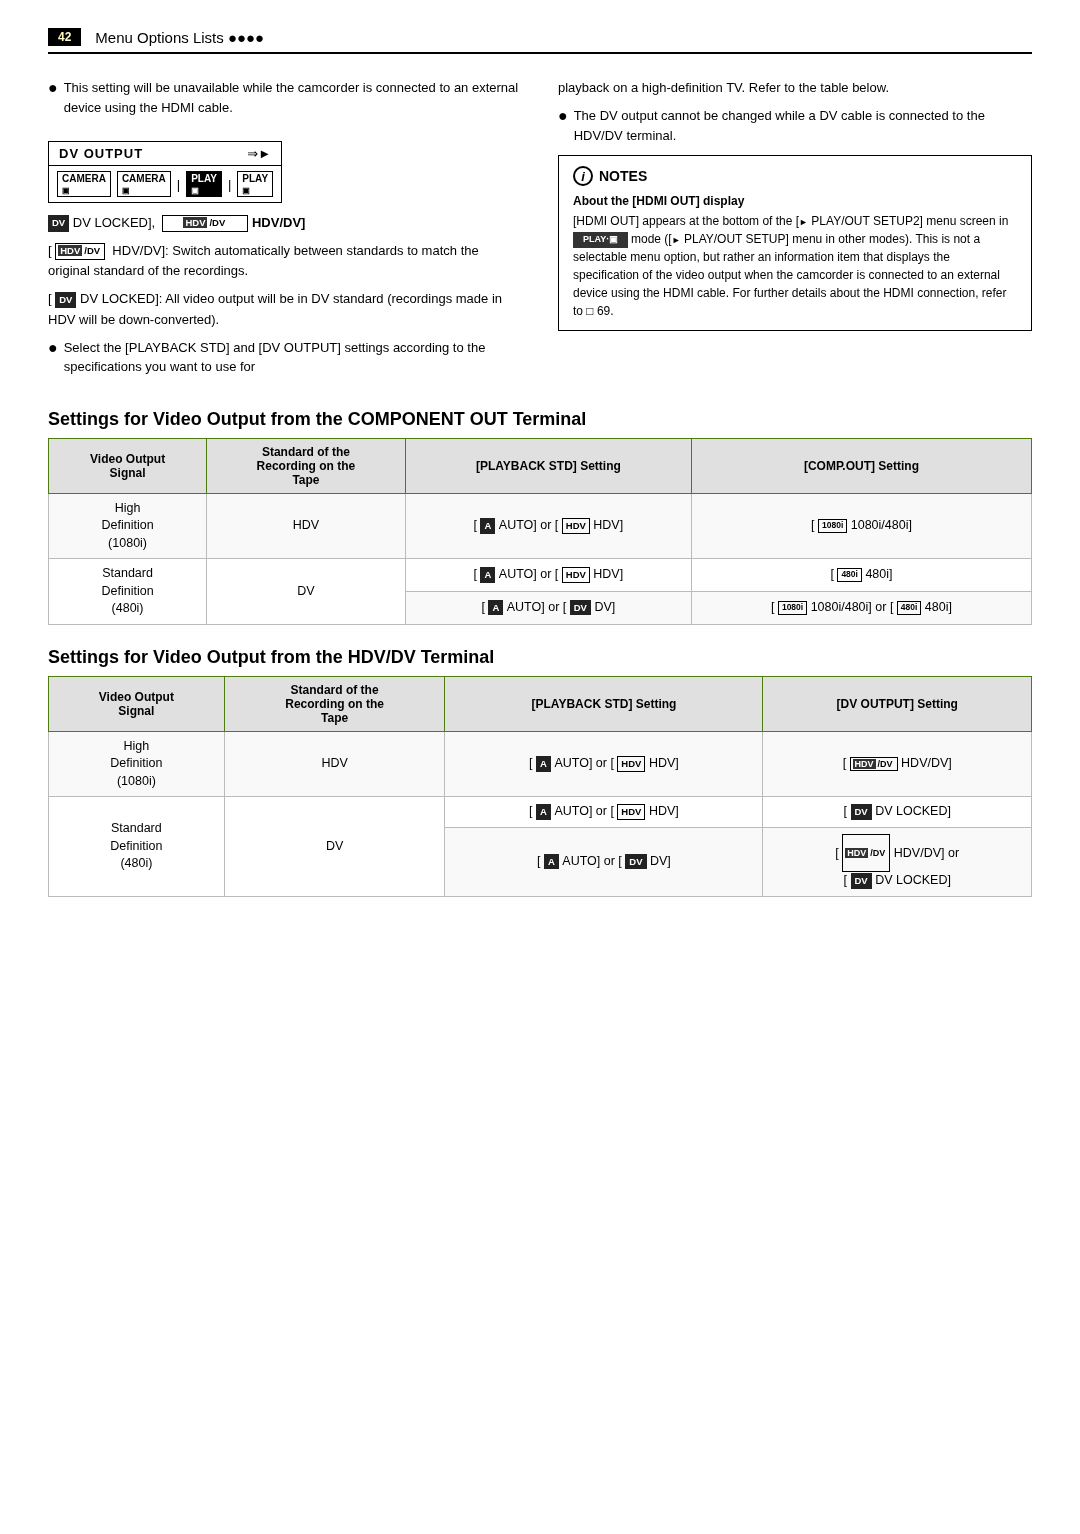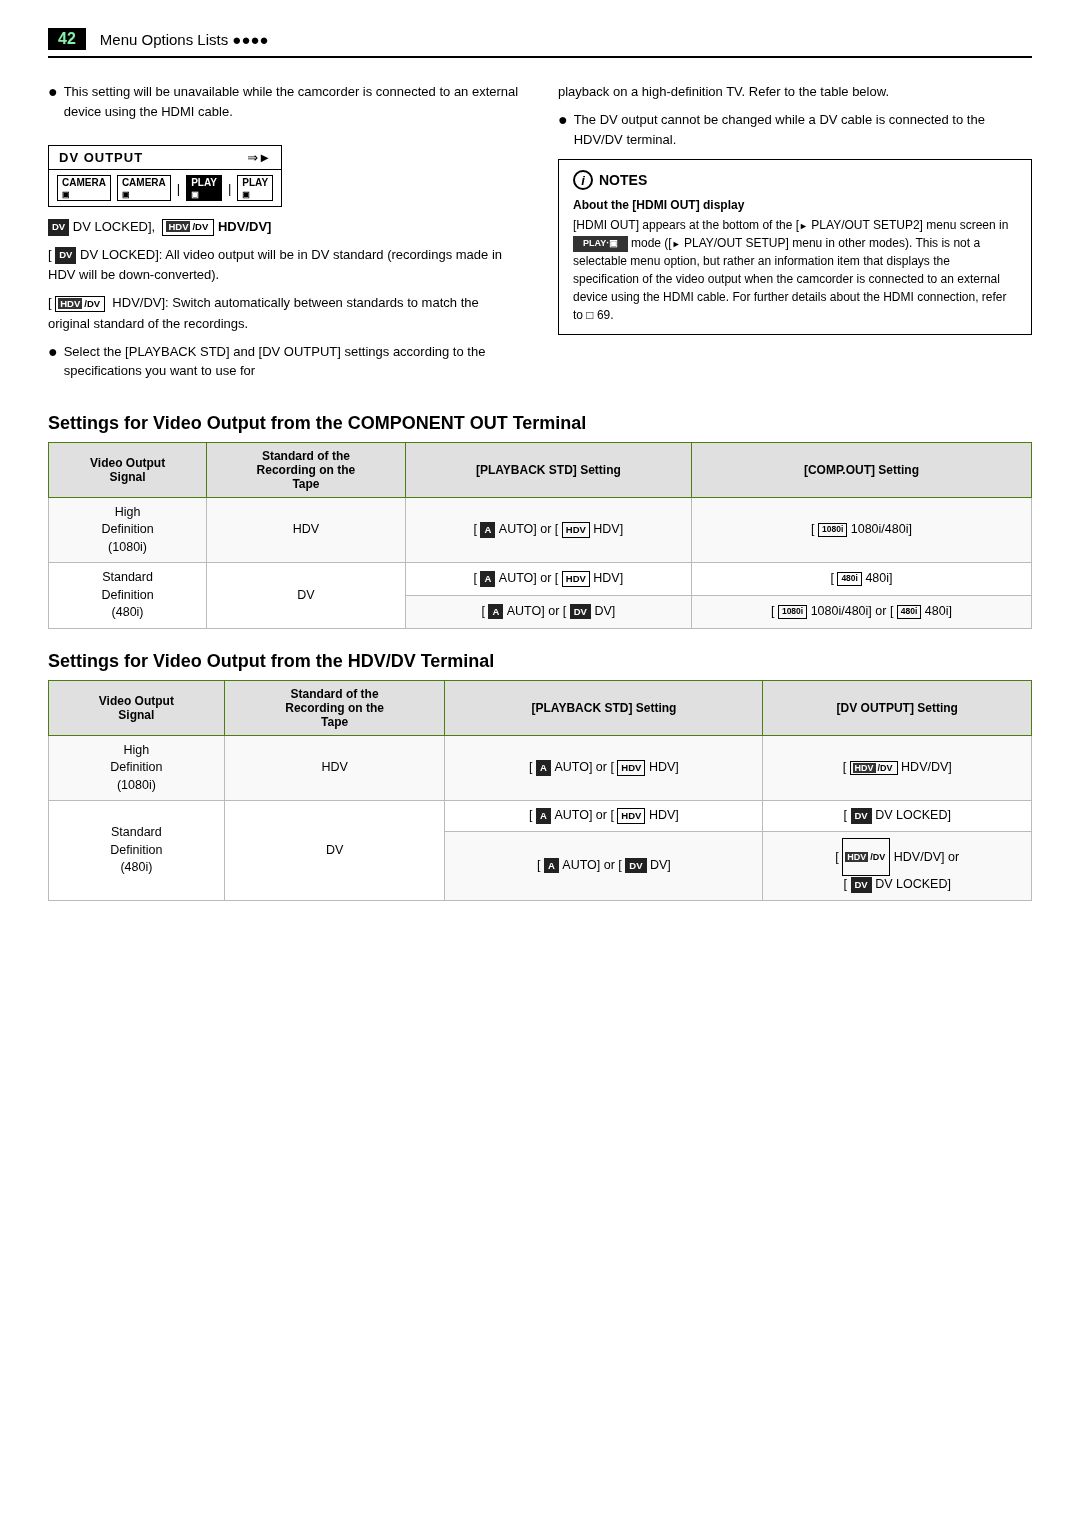--- a/index.html
+++ b/index.html
@@ -23,23 +23,23 @@
     
     .page-header {
       display: flex;
       align-items: center;
       border-bottom: 2px solid #000;
       padding-bottom: 6px;
       margin-bottom: 24px;
     }
     .page-number {
       background: #000;
-      color: #86efac;
-      font-weight: bold;
-      font-size: 16px;
+      color: #fef9c3;
+      font-weight: bold;
+      font-size: 12px;
       padding: 2px 10px;
       margin-right: 14px;
     }
     .page-title {
       font-size: 15px;
       font-weight: normal;
     }
 
     
     .two-col {
@@ -242,32 +242,32 @@
           <span class="mode-box play-active">PLAY<br><span style="font-size:8px">▣</span></span>
           <span class="mode-separator">|</span>
           <span class="mode-box">PLAY<br><span style="font-size:8px">▣</span></span>
         </div>
       </div>
 
       
       <div class="para-text">
         <span class="inline-badge-dk">DV</span>
         DV LOCKED],&nbsp;
-        <span style="display:inline-block;border:1.5px solid #000;font-size:9.5px;font-weight:bold;padding:0 3px;vertical-align:middle;"><span style="background:#333;color:#fff;padding:0 2px;">HDV</span><span style="padding:0 2px;">/DV</span></span>
+        <span style="display:inline-block;border:1.5px solid #000;font-size:9.5px;font-weight:bold;padding:0 20px;vertical-align:middle;"><span style="background:#333;color:#fff;padding:0 2px;">HDV</span><span style="padding:0 2px;">/DV</span></span>
         <strong> HDV/DV]</strong>
       </div>
 
-
-      <div class="para-text">
-        [&nbsp;<span class="inline-badge-dk">DV</span>&nbsp;DV LOCKED]: All video output will be in DV standard (recordings made in HDV will be down-converted).
-      </div>
 
       <div class="para-text">
         [&nbsp;<span style="display:inline-block;border:1.5px solid #000;font-size:9.5px;font-weight:bold;padding:0 2px;vertical-align:middle;"><span style="background:#333;color:#fff;padding:0 2px;">HDV</span><span style="padding:0 2px;">/DV</span></span>
         &nbsp;HDV/DV]: Switch automatically between standards to match the original standard of the recordings.
+      </div>
+
+      <div class="para-text">
+        [&nbsp;<span class="inline-badge-dk">DV</span>&nbsp;DV LOCKED]: All video output will be in DV standard (recordings made in HDV will be down-converted).
       </div>
 
       <div class="bullet-para">
         <span class="bullet">●</span>
         <span>Select the [PLAYBACK STD] and [DV OUTPUT] settings according to the specifications you want to use for</span>
       </div>
 
     </div>
 
     <div class="col-right">

